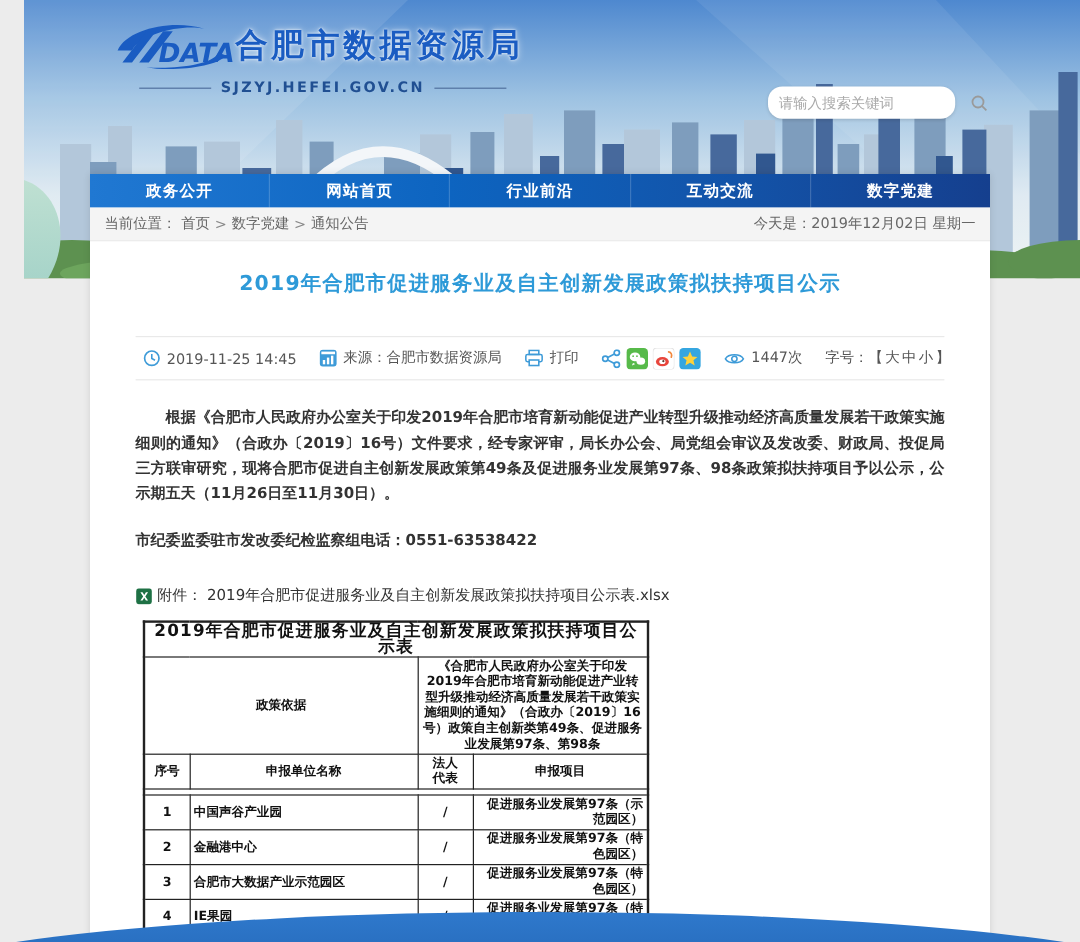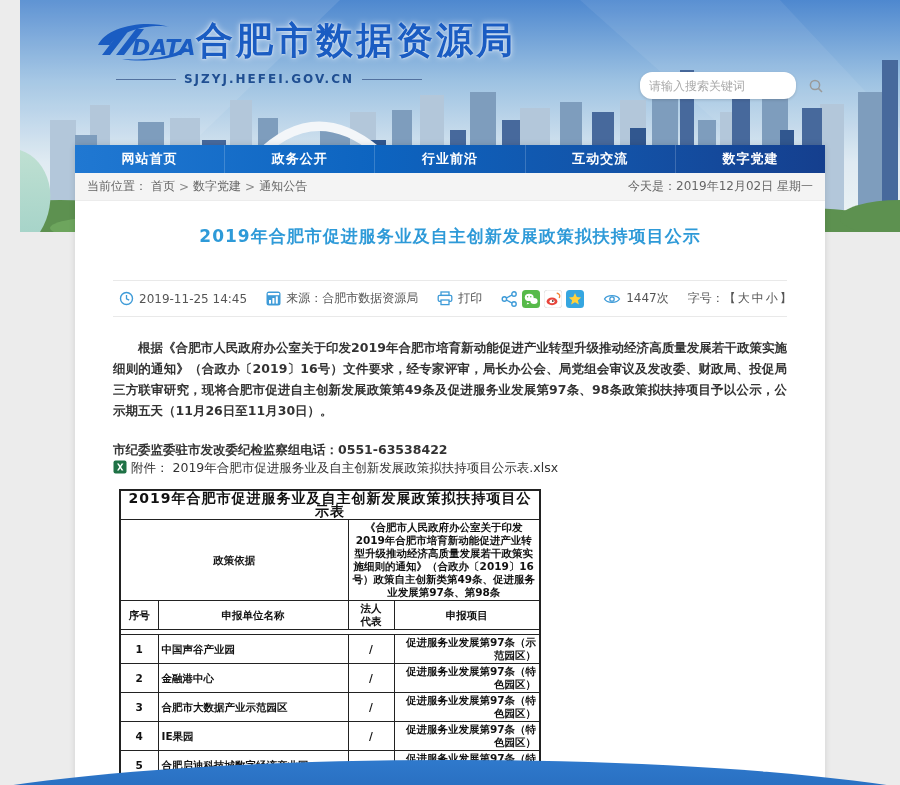--- a/index.html
+++ b/index.html
@@ -10,21 +10,21 @@
     font-family:"DejaVu Sans","Liberation Sans",sans-serif;
   }
 
   
   .banner { position:absolute; top:0; left:0; width:900px; height:232px; overflow:hidden;padding-left:20px; }
   .banner svg { display:block; }
   .logo-area { position:absolute; top:16px; left:92px; width:330px; }
   .logo-row { display:flex; align-items:center; }
   .logo-mark { width:104px; height:44px; flex:0 0 auto; }
   .site-name {
-    font-size:37px; font-weight:bold; color:#1a5cc2; letter-spacing:3px;
+    font-size:27px; font-weight:bold; color:#1a5cc2; letter-spacing:3px;
     text-shadow:0 0 2px rgba(255,255,255,.9), 0 0 6px rgba(255,255,255,.7);
     white-space:nowrap;
   }
   .url-row { display:flex; align-items:center; justify-content:center; margin-top:6px; padding-left:24px; }
   .url-line { height:1px; width:66px; background:#52719f; }
   .site-url { font-size:12px; font-weight:bold; color:#204f92; letter-spacing:2px; margin:0 8px; white-space:nowrap; }
 
   .search-box {
     position:absolute; top:72px; left:640px; width:156px; height:27px;
     background:#fff; border-radius:12px; display:flex; align-items:center;
@@ -78,21 +78,21 @@
   .meta-item svg { display:block; }
   .share-group { display:flex; align-items:center; gap:4px; }
   .share-group .sicon { cursor:pointer; display:block; }
   .fs-group { display:flex; align-items:center; gap:2px; }
   .fs-btn { cursor:pointer; }
 
   .body-text { margin-top:20px; font-size:12.5px; color:#333; line-height:21px; text-align:justify;font-weight:bold; }
   .indent { text-indent:2em; }
   .phone-line { margin-top:18px; font-size:12.5px; color:#333; }
 
-  .attachment { display:flex; align-items:flex-start; gap:4px; font-size:12.5px; color:#333; }
+  .attachment { margin-top:28px; display:flex; align-items:center; gap:4px; font-size:12.5px; color:#333; }
   .attachment a { color:#333; text-decoration:none; cursor:pointer; }
 
   
   .table-wrap { margin:12px 0 0 6px; }
   table.notice { border-collapse:collapse; width:420px; table-layout:fixed;
     font-size:10.5px; font-weight:bold; color:#111; border:2px solid #222; }
   table.notice td { border:1px solid #222; padding:1px 3px; line-height:13px; }
   td.t-title { font-size:14px; text-align:center; height:22px; letter-spacing:1px; }
   td.t-policy-label { text-align:center; }
   td.t-policy-text { text-align:center; padding:3px 4px; line-height:14px; }
@@ -223,22 +223,22 @@
         <circle cx="7" cy="7" r="4.6" fill="none" stroke="#9a9a9a" stroke-width="1.5"></circle>
         <line x1="10.4" y1="10.4" x2="14" y2="14" stroke="#9a9a9a" stroke-width="1.5"></line>
       </svg>
     </button>
   </div>
 </div>
 
 <div class="card">
 
   <div class="nav">
+    <div class="nav-item">政务公开</div>
     <div class="nav-item">网站首页</div>
-    <div class="nav-item">政务公开</div>
     <div class="nav-item">行业前沿</div>
     <div class="nav-item">互动交流</div>
     <div class="nav-item">数字党建</div>
   </div>
 
   <div class="breadcrumb-bar">
     <div class="crumbs">
       <span>当前位置：</span>
       <span class="crumb">首页</span>
       <span class="crumb-sep">&gt;</span>

